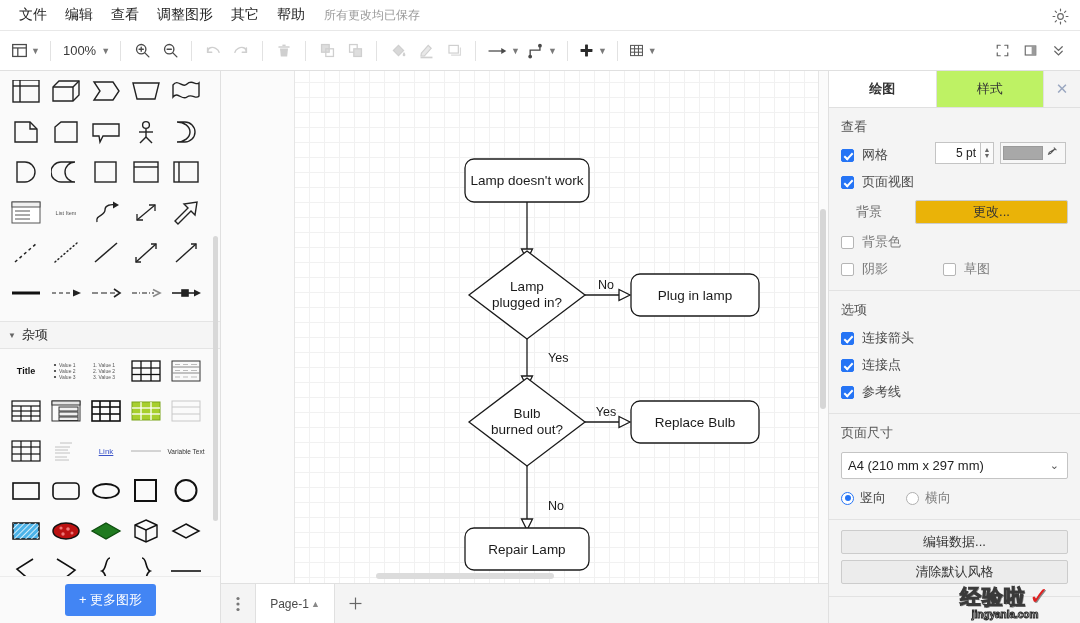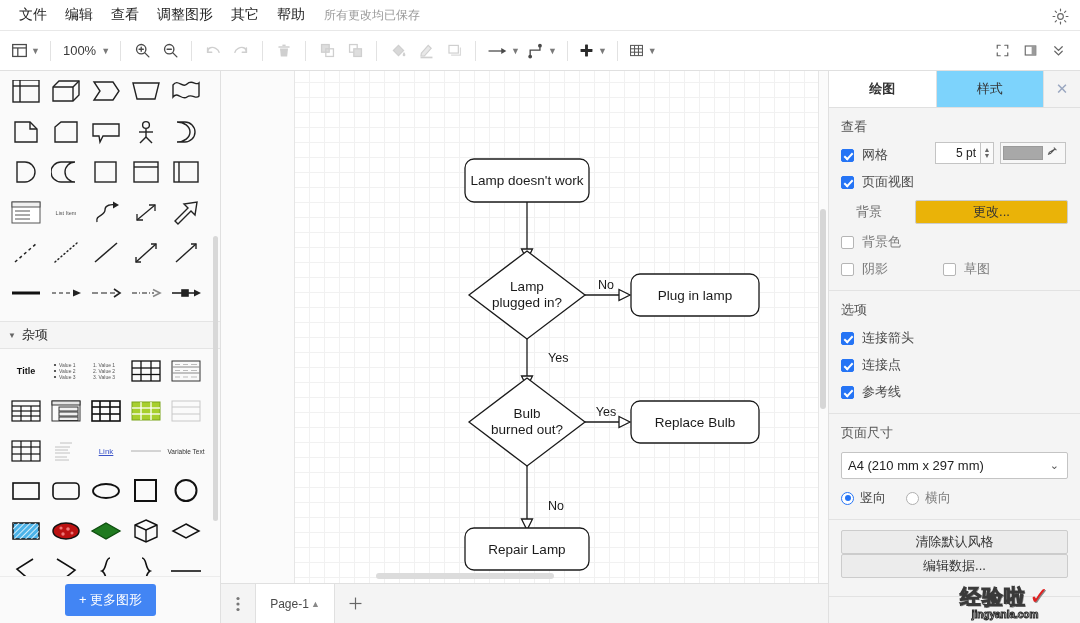--- a/index.html
+++ b/index.html
@@ -137,21 +137,21 @@
 
   
   #format-panel {
     position: absolute; left: 828px; top: 71px; width: 252px; height: 552px;
     background: #f4f4f4; border-left: 1px solid #e0e0e0; overflow: hidden;
   }
   #fmt-tabs { display: flex; height: 37px; border-bottom: 1px solid #e0e0e0; }
   .fmt-tab {
     flex: 1; display: flex; align-items: center; justify-content: center;
     font-size: 13px; color: #333; cursor: pointer;
-    background: #7dd3fc; border-right: 1px solid #e0e0e0;
+    background: #bef264; border-right: 1px solid #e0e0e0;
   }
   .fmt-tab.active { background: #ffffff; font-weight: bold; }
   #fmt-close {
     width: 36px; display: flex; align-items: center; justify-content: center;
     color: #9aa7c0; font-size: 15px; cursor: pointer; background: #f4f4f4;
   }
   .fmt-section { padding: 10px 12px 12px 12px; border-bottom: 1px solid #e2e2e2; }
   .fmt-title { font-size: 13px; color: #555; margin-bottom: 10px; }
   .chk-row { display: flex; align-items: center; margin-bottom: 9px; position: relative; }
   .chk {
@@ -1012,22 +1012,22 @@
       </div>
       <div class="radio-row">
         <span class="rad on"></span>
         <span class="rad-label">竖向</span>
         <span class="rad"></span>
         <span class="rad-label muted">横向</span>
       </div>
     </div>
 
     <div class="fmt-section">
+      <button class="stack-btn">编辑数据...</button>
       <button class="stack-btn" style="margin-bottom:0;">清除默认风格</button>
-      <button class="stack-btn">编辑数据...</button>
     </div>
 
     <div id="watermark">
       <div class="wm-line1">
         <span>经验啦</span>
         <span class="wm-check">✓</span>
       </div>
       <div class="wm-line2">jingyanla.com</div>
     </div>
   </div>

